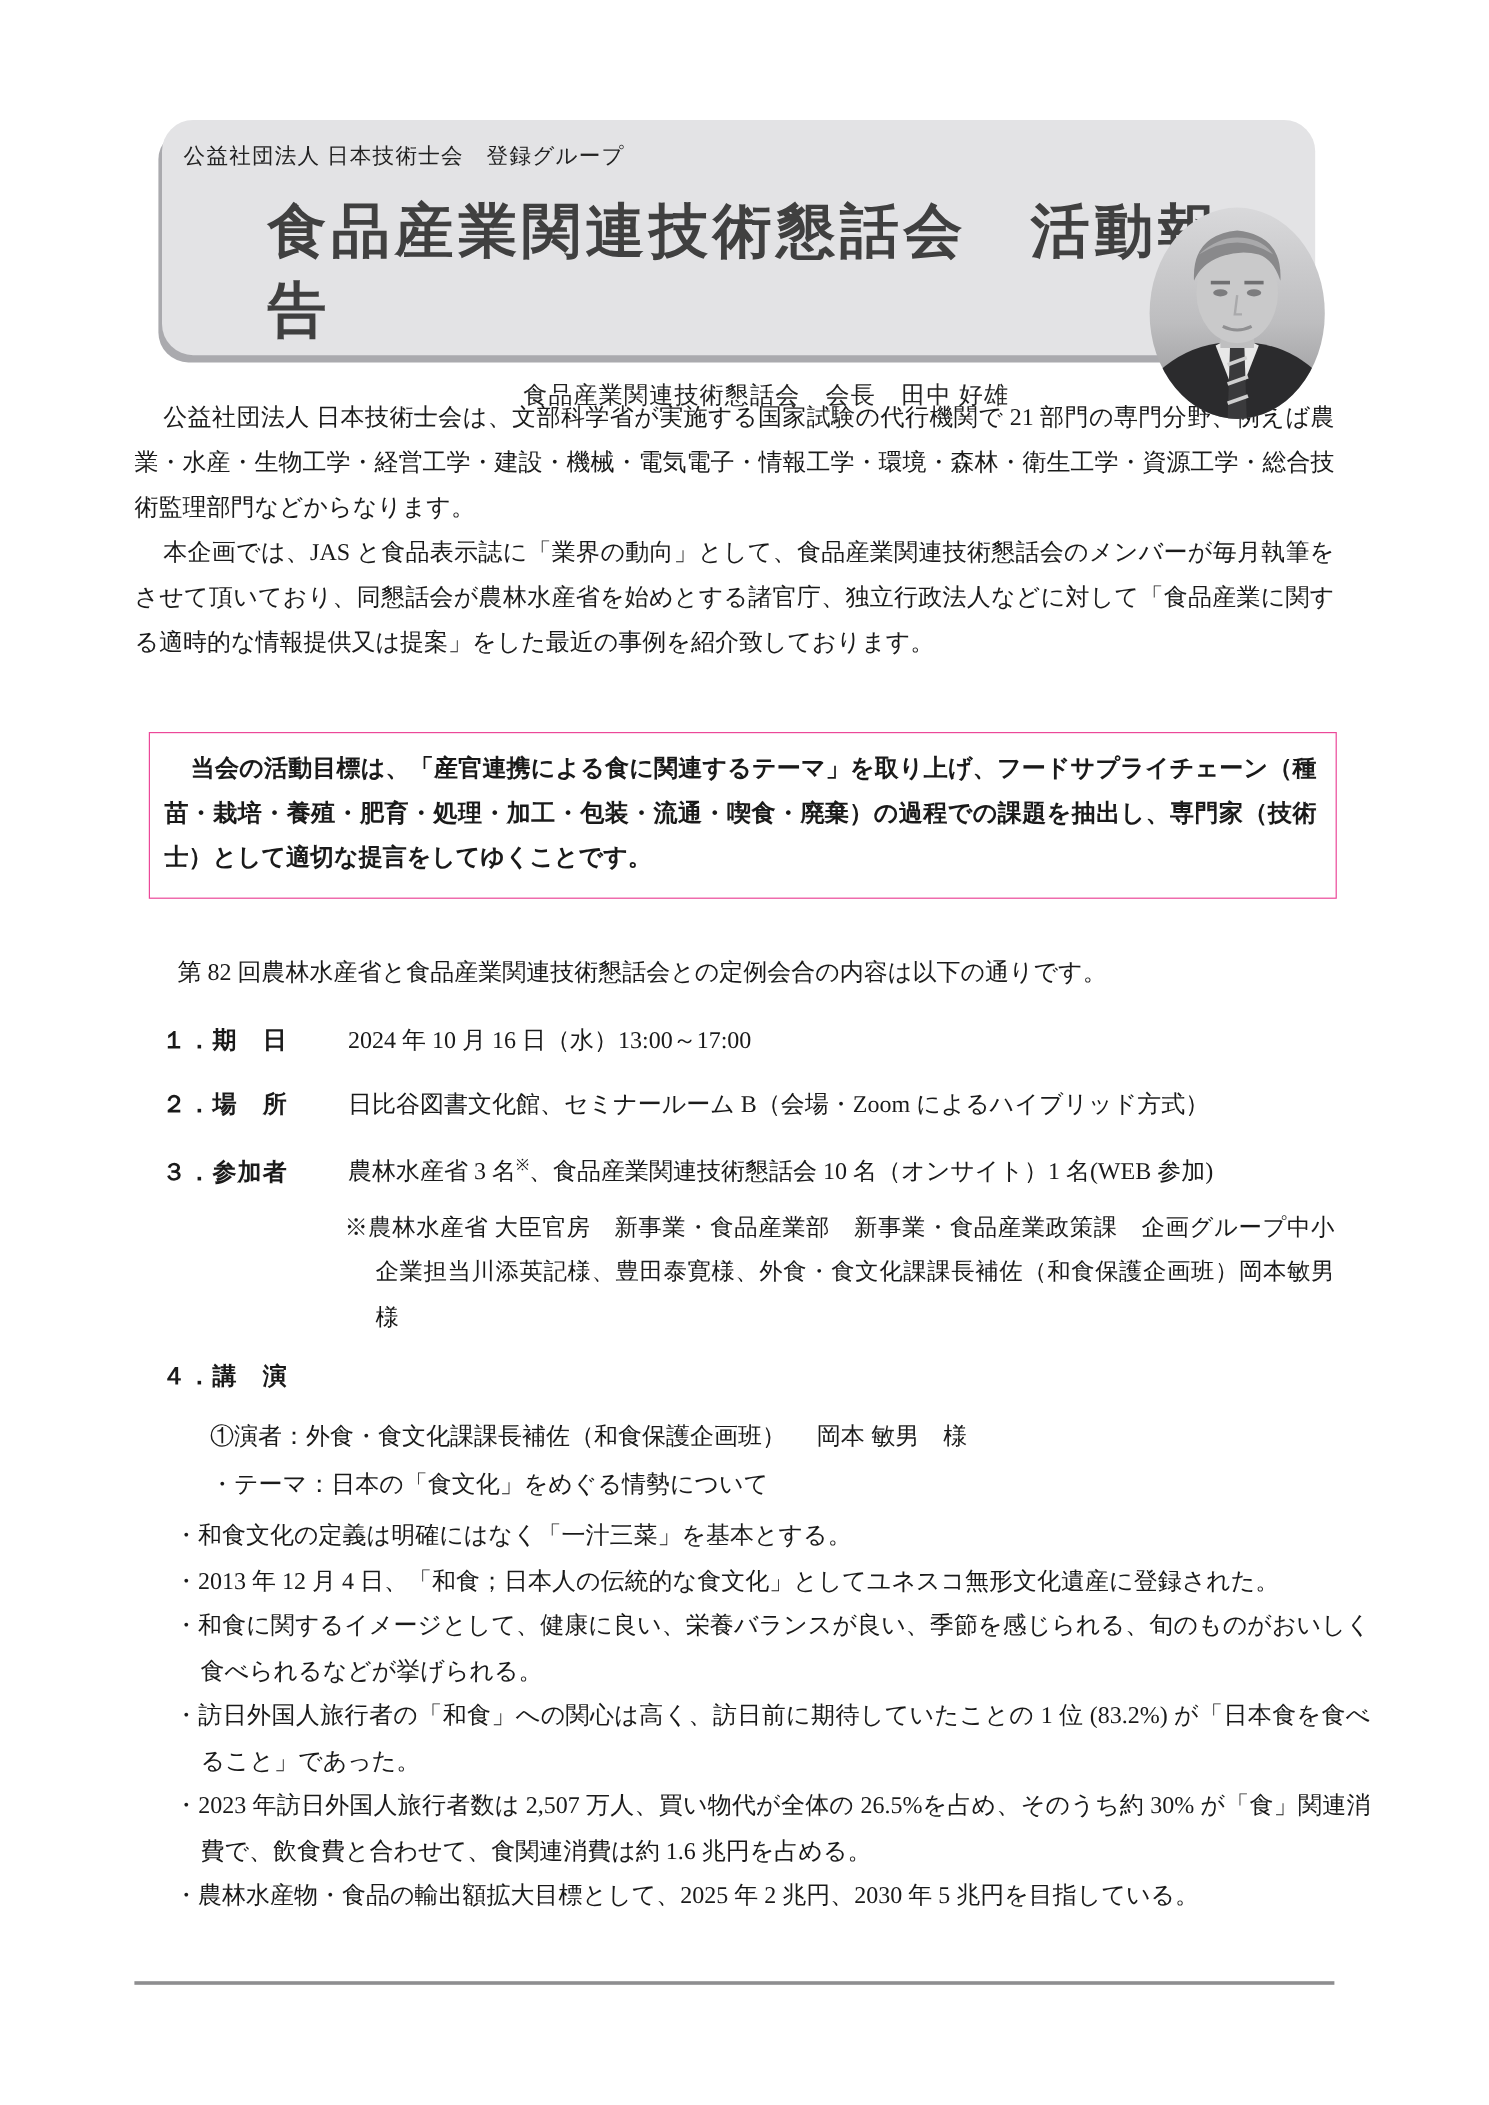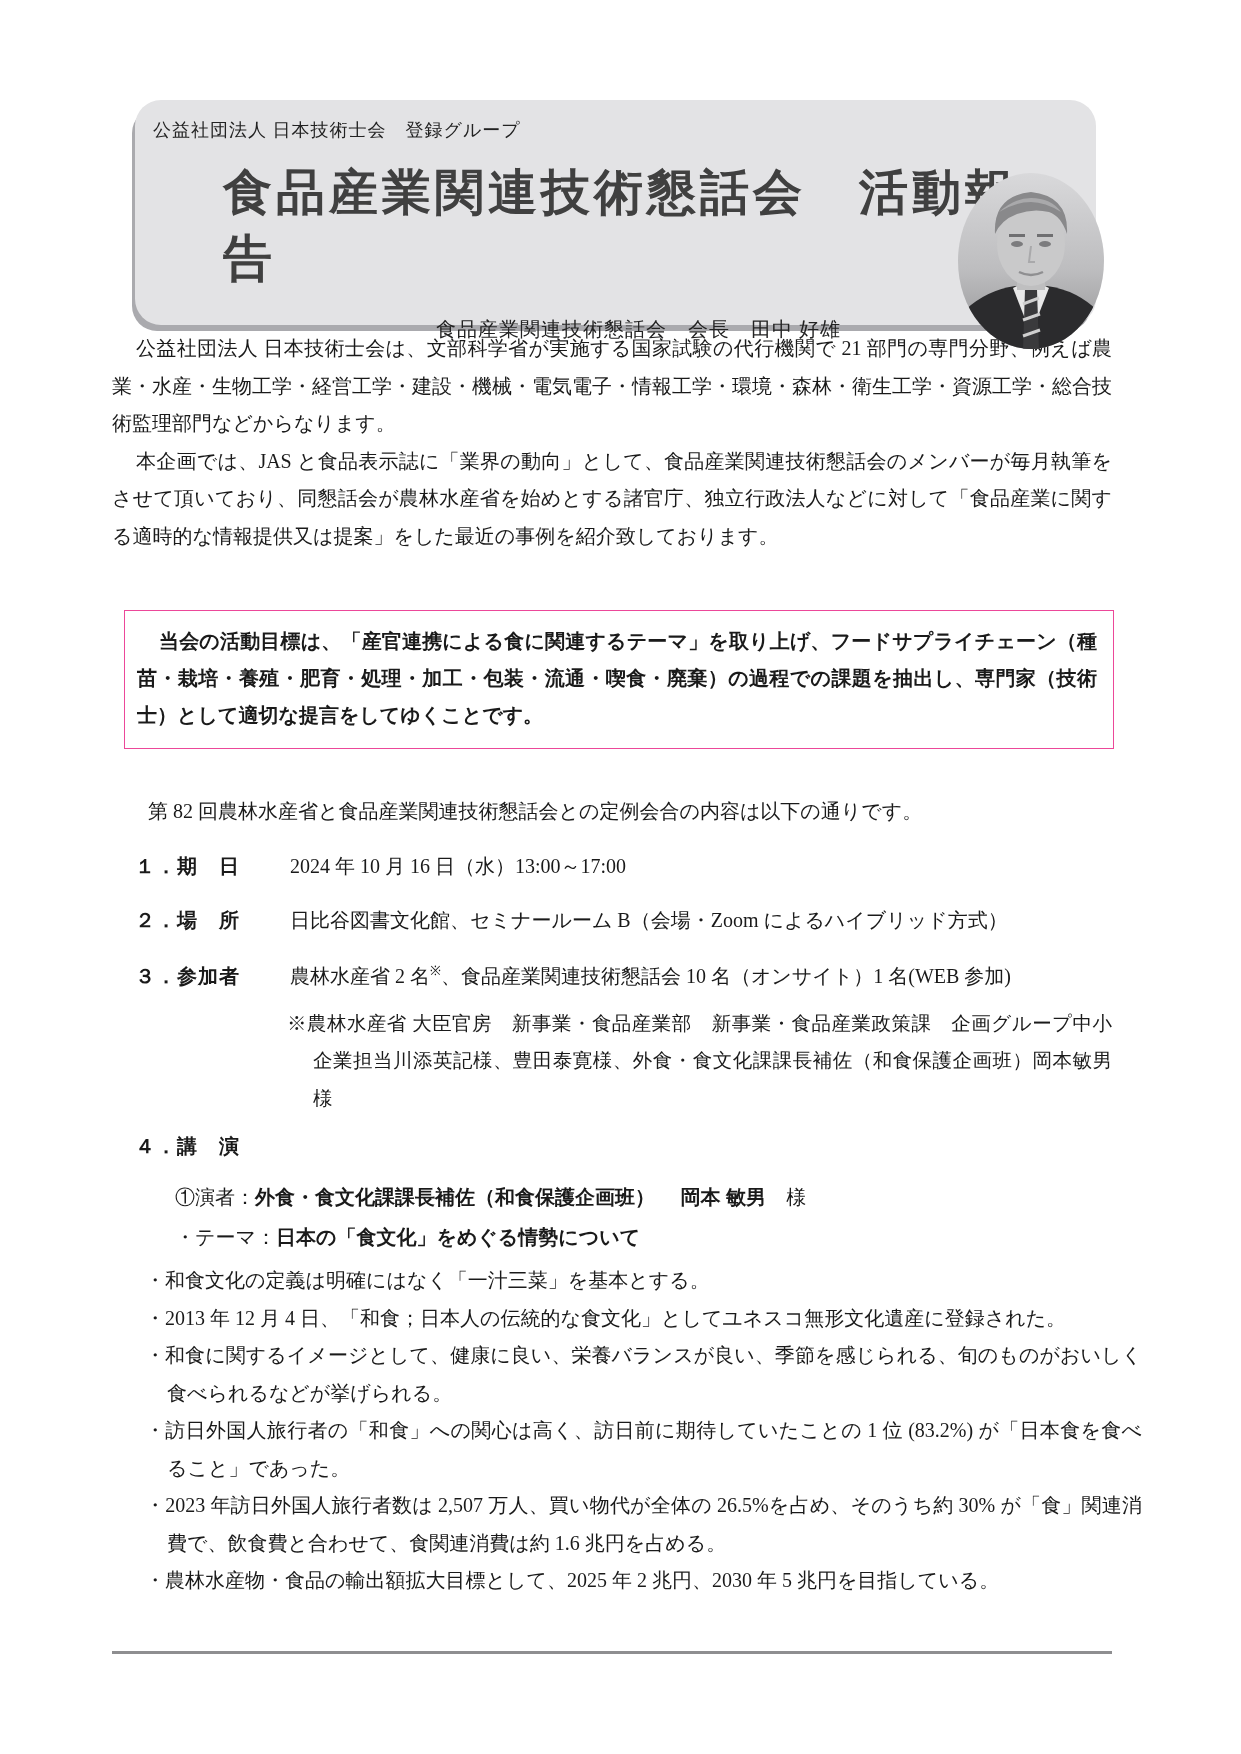--- a/index.html
+++ b/index.html
@@ -7,21 +7,21 @@
     position:relative;
     width:1241px;height:1754px;
     background:#fff;
     color:#1a1a1a;
     font-family:"Liberation Serif","DejaVu Serif",serif;
     overflow:hidden;
   }
   
   .header-box{
     position:absolute;left:135px;top:100px;
-    width:961px;height:225px;
+    width:961px;height:196px;
     background:#e3e3e5;
     border-radius:26px;
     box-shadow:-4px 7px 0 -1px #aaaaae;
     box-sizing:border-box;
     padding:16px 30px 0 18px;
   }
   .org-line{
     font-size:18px;letter-spacing:1px;color:#222;
     margin:2px 0 0 0;
   }
@@ -94,21 +94,21 @@
   }
   .sec4{
     margin:16px 0 0 23px;
     font-family:"Liberation Sans","DejaVu Sans",sans-serif;
     font-weight:700;font-size:20px;letter-spacing:1px;
   }
   .lecture{margin:22px 0 0 63px;}
   .lec-line{margin:0 0 10px 0;font-size:20px;line-height:30px;}
   .b-goth{
     font-family:"Liberation Sans","DejaVu Sans",sans-serif;
-    font-weight:700;
+    font-weight:400;
   }
   .bullets{margin:8px 0 0 33px;}
   .bullet{
     margin:0;
     padding-left:1.1em;text-indent:-1.1em;
     font-size:20px;line-height:37.5px;
     text-align:justify;
     width:975px;
   }
   
@@ -195,21 +195,21 @@
       <span class="item-value">2024 年 10 月 16 日（水）13:00～17:00</span>
     </div>
 
     <div class="item-row">
       <span class="item-label">２．場　所</span>
       <span class="item-value">日比谷図書文化館、セミナールーム B（会場・Zoom によるハイブリッド方式）</span>
     </div>
 
     <div class="item-row">
       <span class="item-label">３．参加者</span>
-      <span class="item-value"><span>農林水産省 2 名</span><sup>※</sup><span>、食品産業関連技術懇話会 10 名（オンサイト）1 名(WEB 参加)</span></span>
+      <span class="item-value"><span>農林水産省 3 名</span><sup>※</sup><span>、食品産業関連技術懇話会 10 名（オンサイト）1 名(WEB 参加)</span></span>
     </div>
 
     <div class="note-block">※農林水産省 大臣官房　新事業・食品産業部　新事業・食品産業政策課　企画グループ中小企業担当川添英記様、豊田泰寛様、外食・食文化課課長補佐（和食保護企画班）岡本敏男様</div>
 
     <div class="sec4">４．講　演</div>
 
     <div class="lecture">
       <p class="lec-line"><span>①演者：</span><span class="b-goth">外食・食文化課課長補佐（和食保護企画班）　 岡本 敏男</span><span>　様</span></p>
       <p class="lec-line"><span>・テーマ：</span><span class="b-goth">日本の「食文化」をめぐる情勢について</span></p>
     </div>

